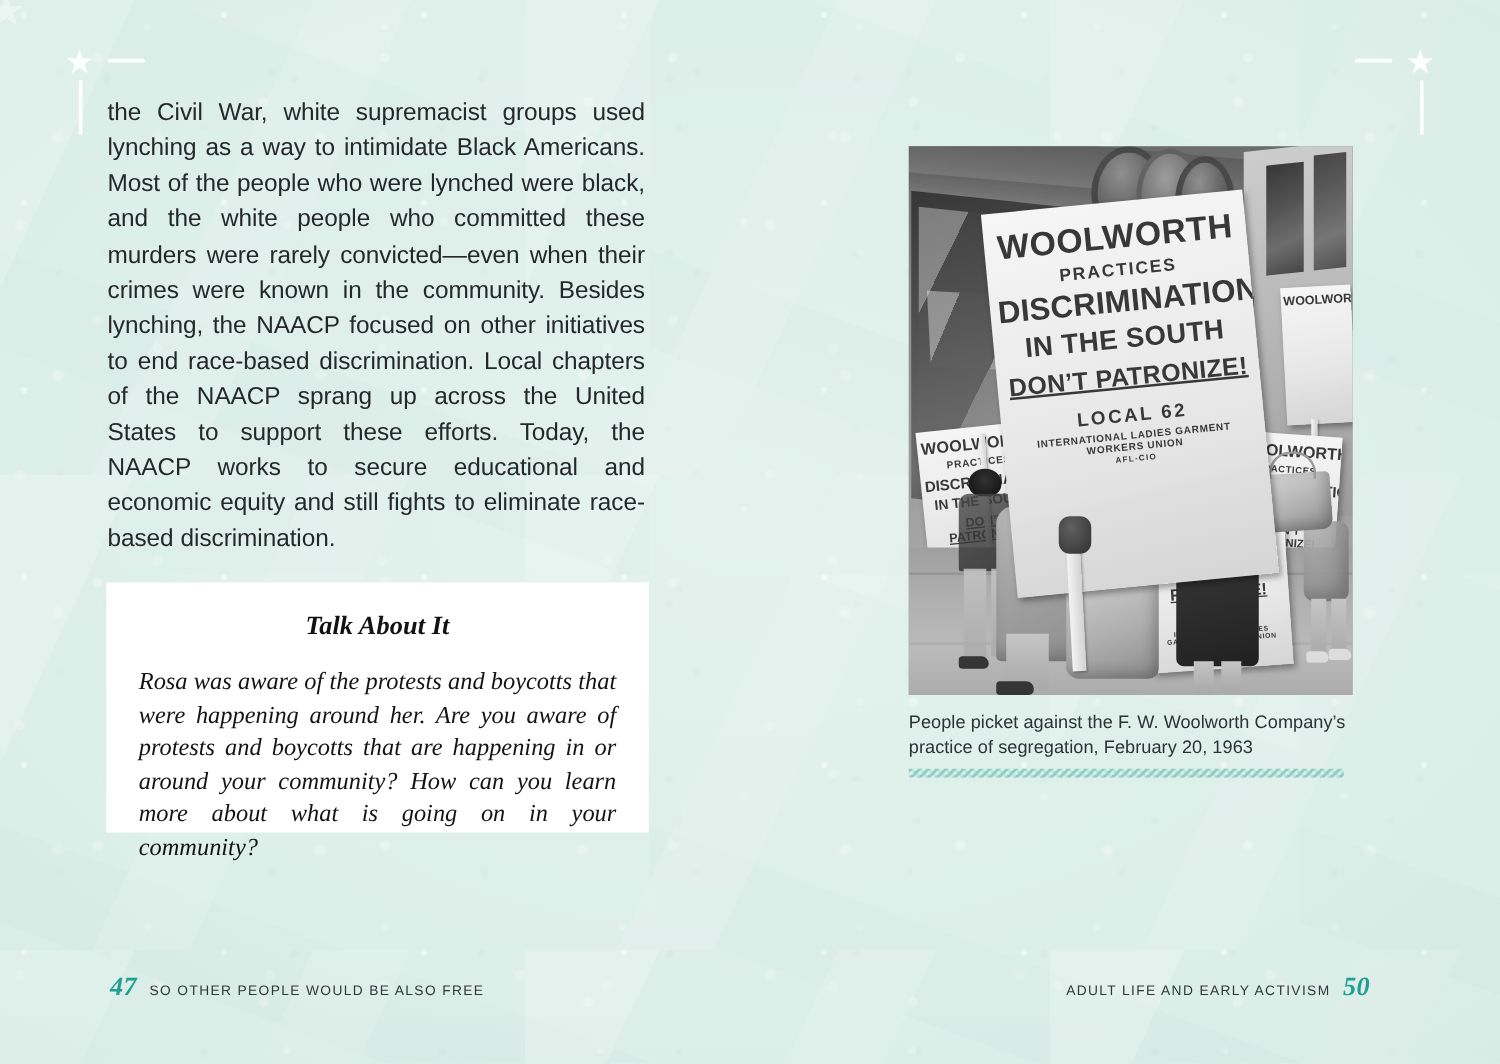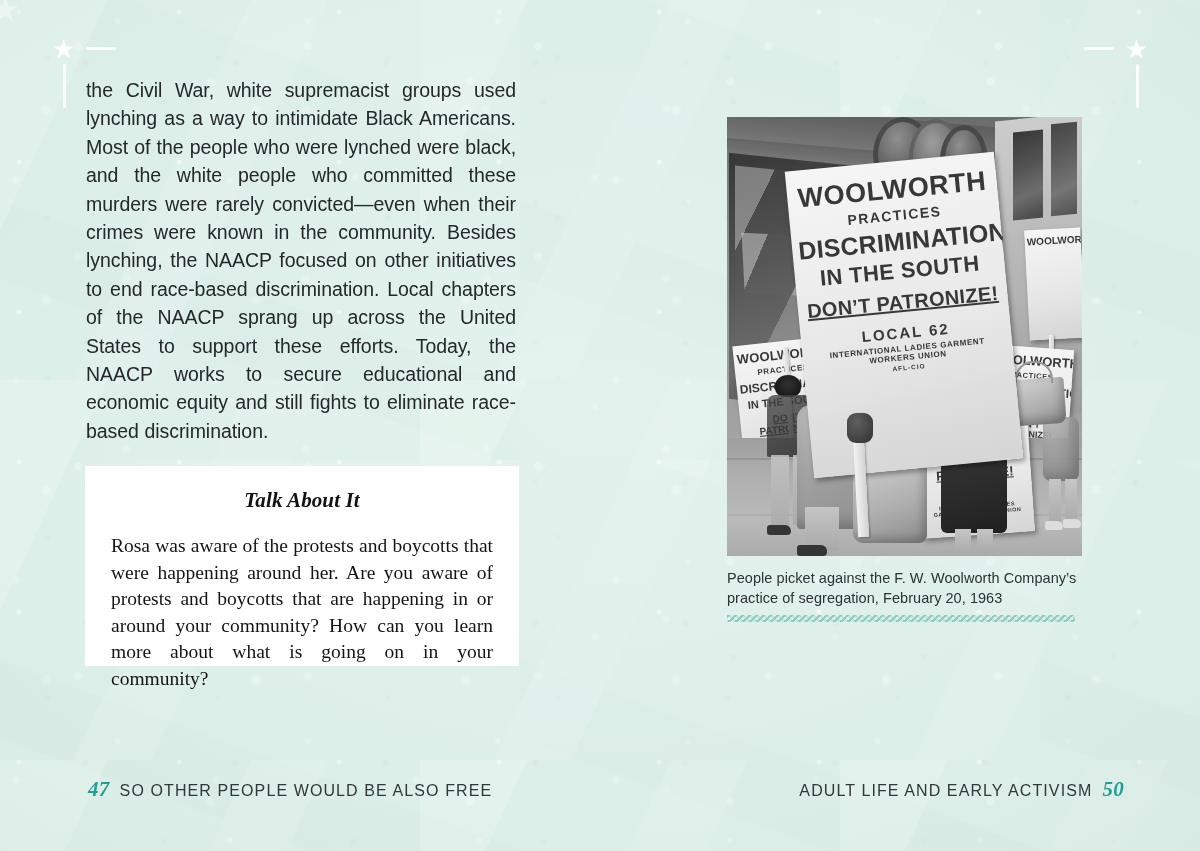--- a/index.html
+++ b/index.html
@@ -121,20 +121,21 @@
     font-weight: bold;
     font-style: italic;
     font-size: 21px;
     color: #121212;
     text-align: center;
     margin: 2px 0 20px 0;
     letter-spacing: .1px;
   }
   .talk-body {
     font-family: "Liberation Serif", serif;
+    font-style: italic;
     font-size: 19.5px;
     line-height: 26.5px;
     color: #141414;
     text-align: justify;
     margin: 0;
   }
 
   
   .photo-wrap {
     position: absolute;
@@ -342,31 +343,31 @@
 
   
   .footer {
     position: absolute;
     bottom: 49px;
     display: flex;
     align-items: baseline;
     gap: 10px;
   }
   .footer-left  { left: 88px; }
-  .footer-right { right: 76px; }
+  .footer-right { right: 104px; }
   .pageno {
     font-family: "Liberation Serif", serif;
     font-style: italic;
     font-weight: bold;
     font-size: 21px;
     color: #20a094;
     letter-spacing: .3px;
   }
   .runhead {
-    font-size: 16px;
+    font-size: 11px;
     letter-spacing: 1.1px;
     color: #31383b;
     text-transform: uppercase;
   }
 </style>
 </head>
 <body>
 
 <div class="page">
   <div class="tex"></div>

